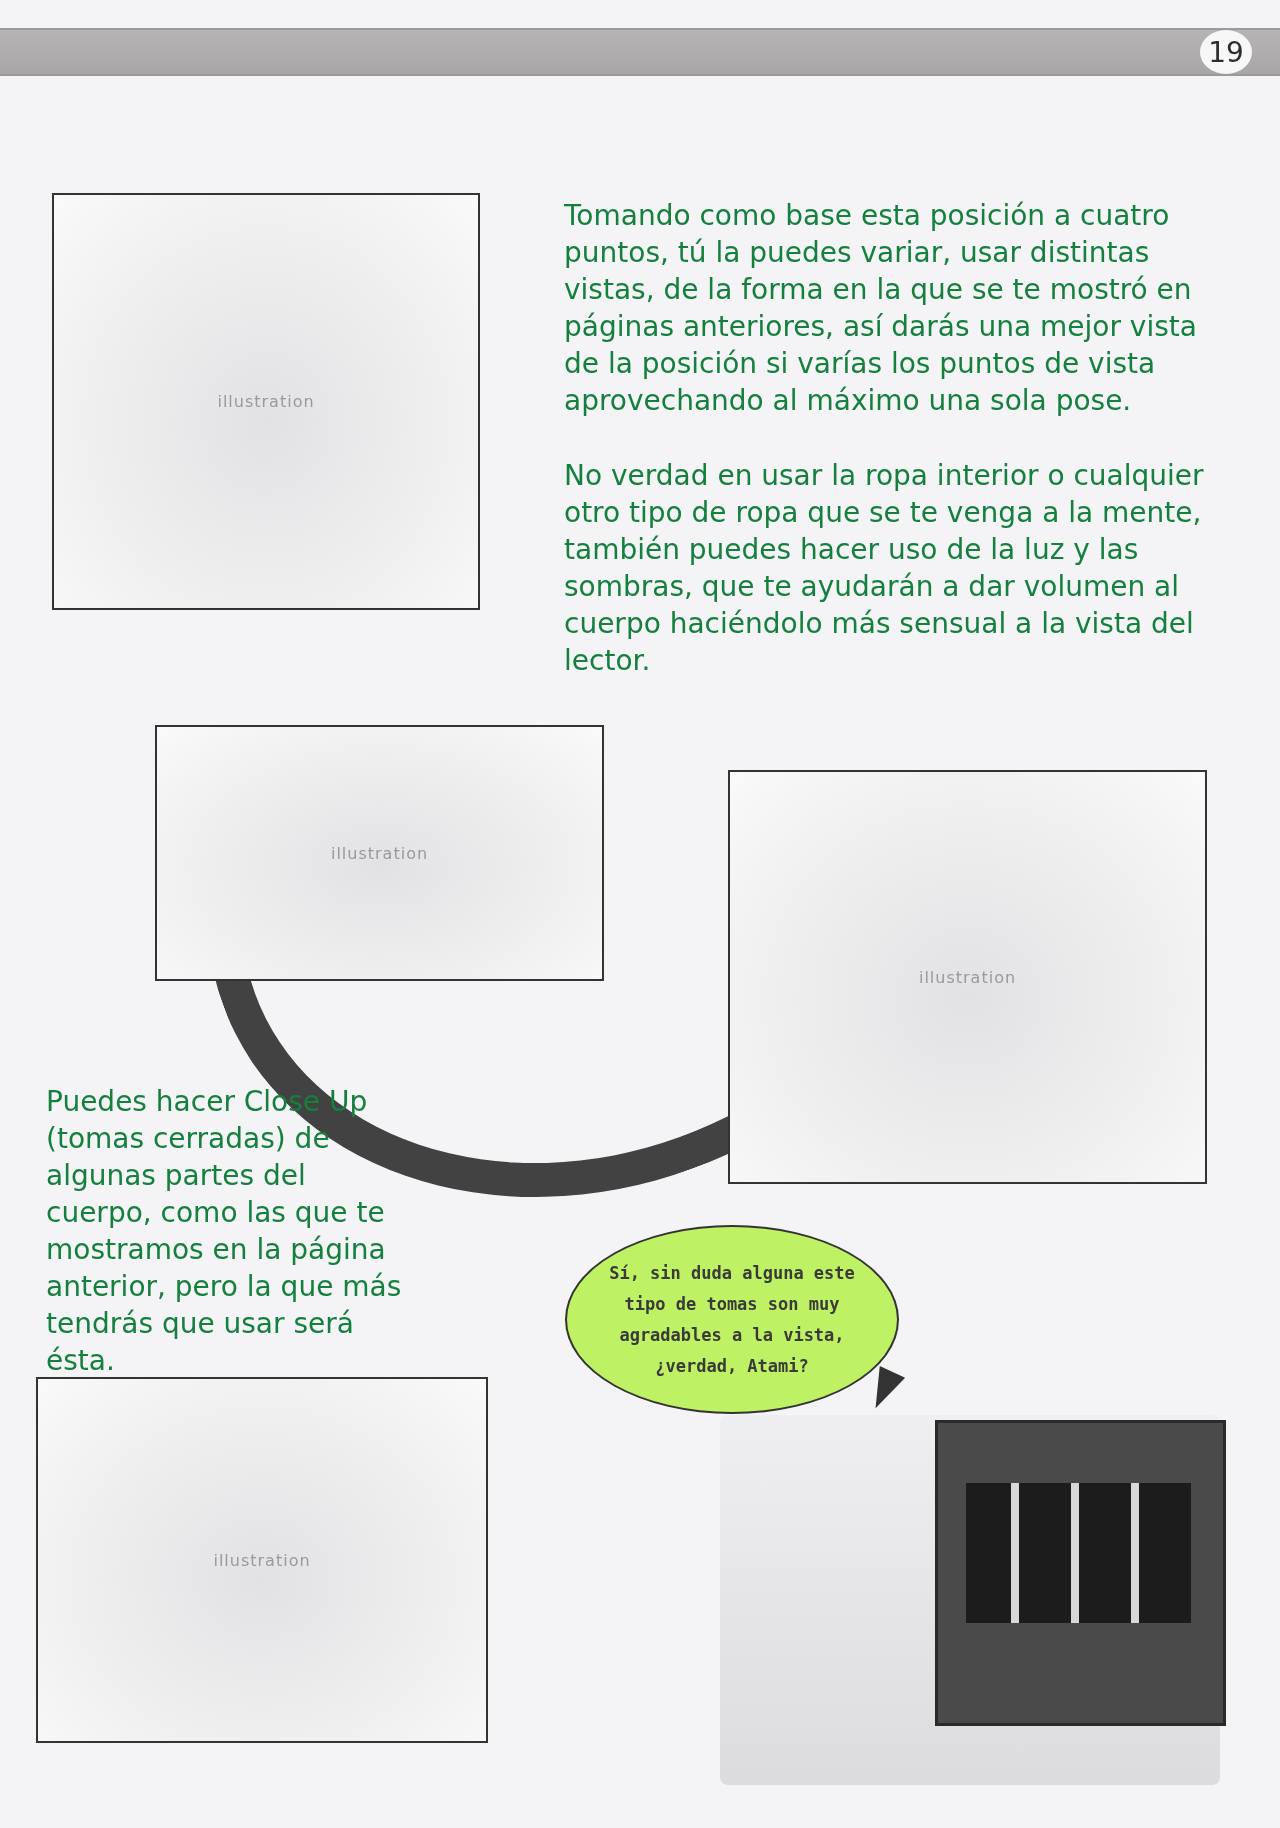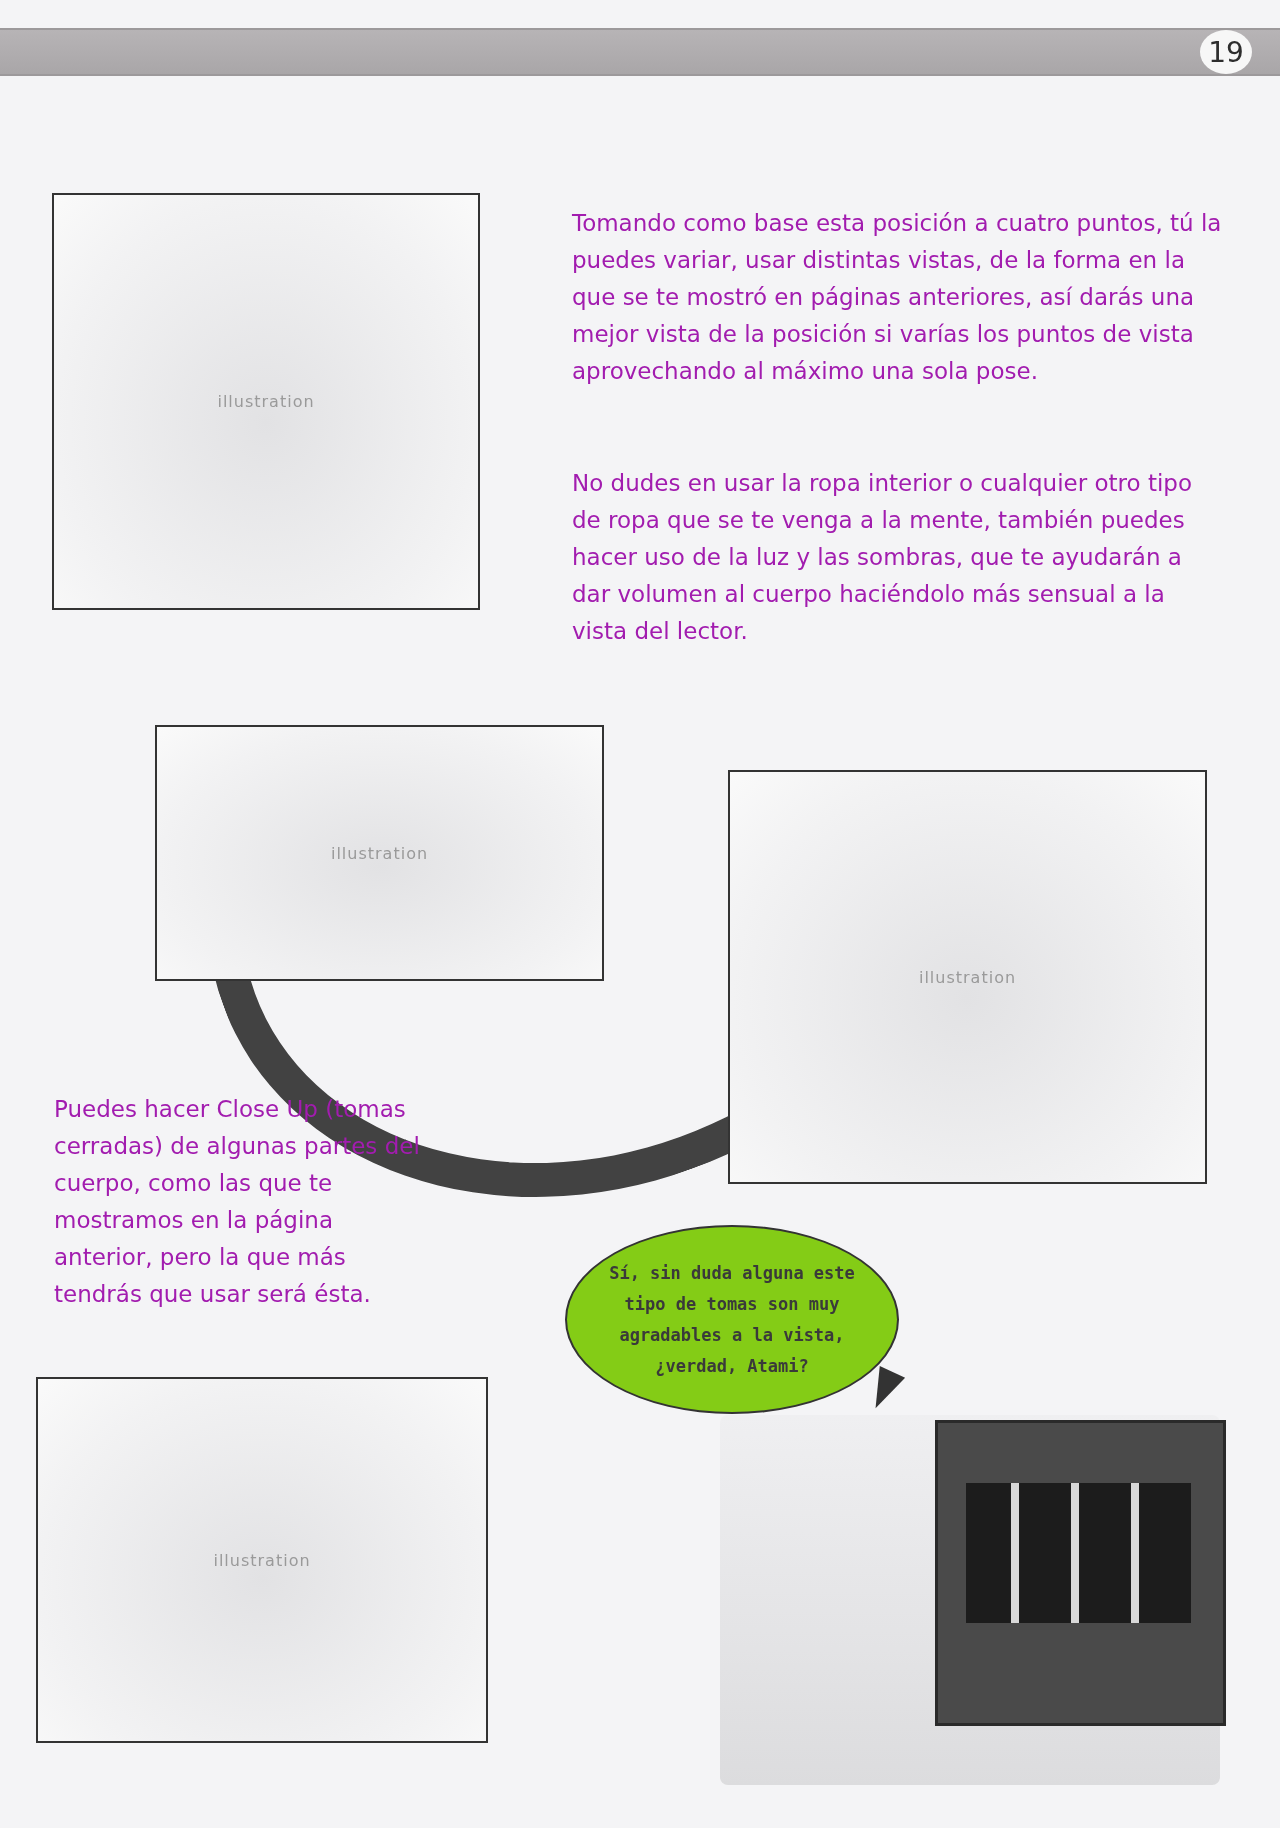--- a/index.html
+++ b/index.html
@@ -27,25 +27,25 @@
   .panel .placeholder {
     position: absolute; inset: 0; display: flex; align-items: center; justify-content: center;
     font-size: 16px; color: #9a9a9a; letter-spacing: 1px;
   }
   .arc {
     position: absolute; left: 200px; top: 560px; width: 700px; height: 560px;
     border: 34px solid #2f2f2f; border-top-color: transparent; border-right-color: transparent;
     border-radius: 50%; transform: rotate(-20deg); opacity: .9; z-index: 0;
   }
   .text-block {
-    position: absolute; font-size: 23px; line-height: 37px; color: #a21caf; margin: 12px;
+    position: absolute; font-size: 28px; line-height: 37px; color: #15803d; margin: 4px;
   }
   .speech-bubble {
     position: absolute; left: 565px; top: 1225px; width: 330px; height: 185px;
-    border: 2px solid #333; border-radius: 50%; background: #84cc16;
+    border: 2px solid #333; border-radius: 50%; background: #bef264;
     display: flex; align-items: center; justify-content: center; text-align: center;
   }
   .speech-bubble p {
     margin: 0; font-family: "DejaVu Sans Mono", monospace; font-weight: bold;
     font-size: 17px; line-height: 31px; color: #3a3a3a; width: 250px;
   }
   .bubble-tail {
     position: absolute; left: 870px; top: 1370px; width: 0; height: 0;
     border-left: 14px solid transparent; border-right: 14px solid transparent;
     border-top: 40px solid #333; transform: rotate(25deg);
@@ -79,21 +79,21 @@
   <div class="placeholder">illustration</div>
 </div>
 <div class="panel" style="left:728px; top:770px; width:475px; height:410px;">
   <div class="placeholder">illustration</div>
 </div>
 <div class="panel" style="left:36px; top:1377px; width:448px; height:362px;">
   <div class="placeholder">illustration</div>
 </div>
 
 <p class="text-block" style="left:560px; top:193px; width:650px;">Tomando como base esta posición a cuatro puntos, tú la puedes variar, usar distintas vistas, de la forma en la que se te mostró en páginas anteriores, así darás una mejor vista de la posición si varías los puntos de vista aprovechando al máximo una sola pose.</p>
-<p class="text-block" style="left:560px; top:453px; width:650px;">No dudes en usar la ropa interior o cualquier otro tipo de ropa que se te venga a la mente, también puedes hacer uso de la luz y las sombras, que te ayudarán a dar volumen al cuerpo haciéndolo más sensual a la vista del lector.</p>
+<p class="text-block" style="left:560px; top:453px; width:650px;">No verdad en usar la ropa interior o cualquier otro tipo de ropa que se te venga a la mente, también puedes hacer uso de la luz y las sombras, que te ayudarán a dar volumen al cuerpo haciéndolo más sensual a la vista del lector.</p>
 <p class="text-block" style="left:42px; top:1079px; width:370px;">Puedes hacer Close Up (tomas cerradas) de algunas partes del cuerpo, como las que te mostramos en la página anterior, pero la que más tendrás que usar será ésta.</p>
 
 <div class="character-area"></div>
 <div class="cabinet">
   <div class="cabinet-window">
     <div class="bar" style="left:45px;"></div>
     <div class="bar" style="left:105px;"></div>
     <div class="bar" style="left:165px;"></div>
   </div>
 </div>

